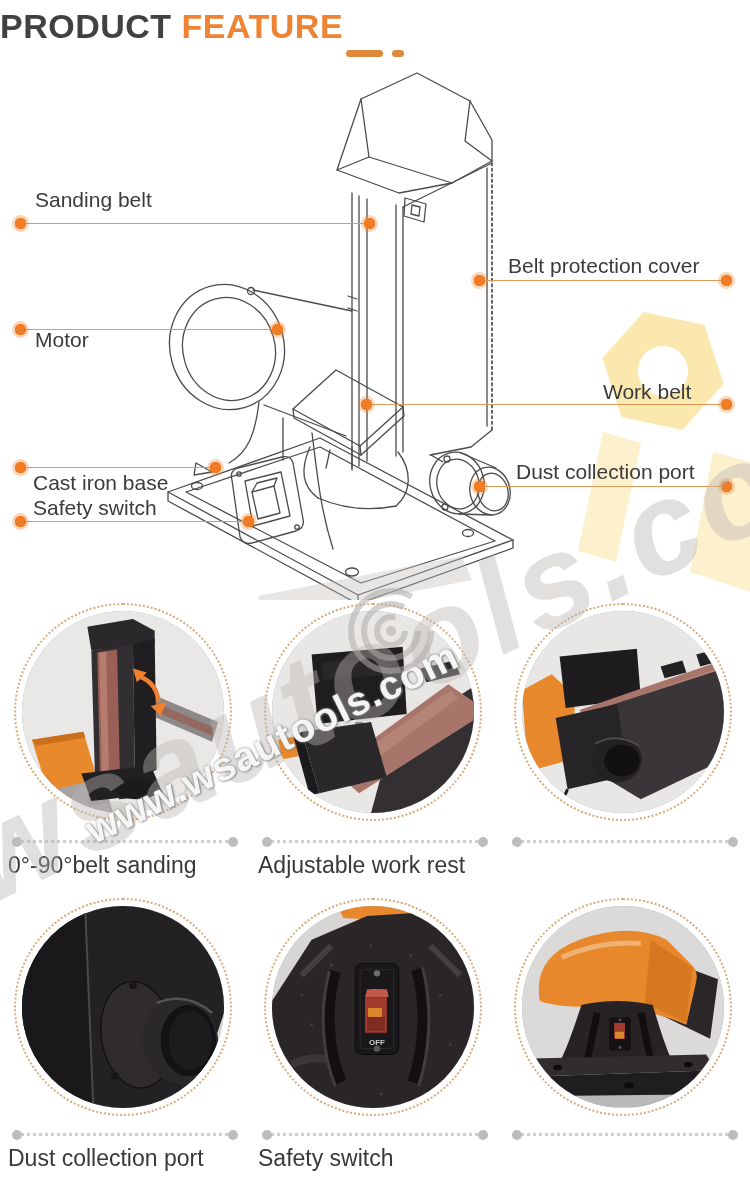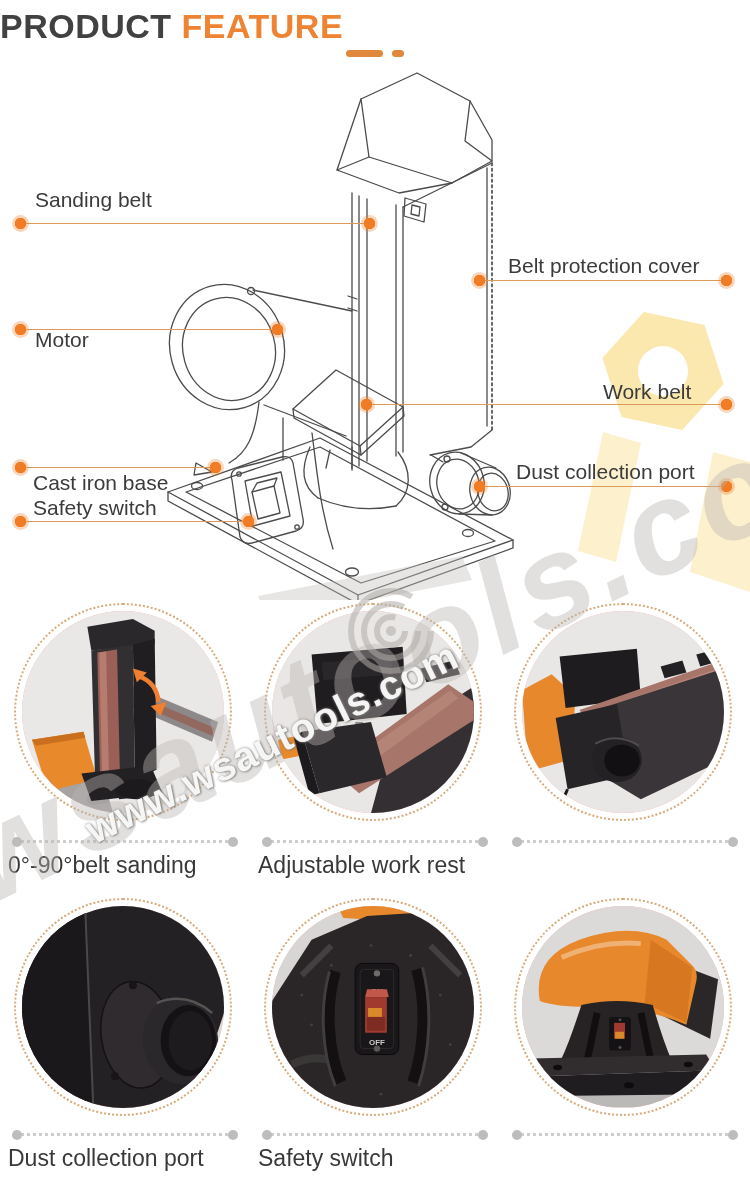--- a/index.html
+++ b/index.html
@@ -30,21 +30,21 @@
   .c6l{left:603px;top:380px;} .c6n{left:366px;top:404px;width:361px;}
   .c7l{left:516px;top:460px;} .c7n{left:479px;top:486px;width:248px;}
   
   .features{position:absolute;top:600px;left:0;width:750px;height:587px;z-index:1;}
   .cell{position:absolute;width:250px;height:297px;}
   .r1c1{left:0;top:0;} .r1c2{left:250px;top:0;} .r1c3{left:500px;top:0;}
   .r2c1{left:0;top:295px;} .r2c2{left:250px;top:295px;} .r2c3{left:500px;top:295px;}
   .ring{position:absolute;left:14px;top:3px;width:218px;height:218px;border-radius:50%;
         border:2px dotted #d7ab7c;box-sizing:border-box;}
   .photo{position:absolute;left:22px;top:11px;width:202px;height:202px;border-radius:50%;
-         overflow:hidden;background:#fca5a5;text-align:center;}
+         overflow:hidden;background:#a3a3a3;text-align:center;}
   .photo svg{display:block;}
   .sep{position:absolute;left:14px;top:240px;width:222px;height:0;border-top:3px dotted #cdcdcd;}
   .sep::before,.sep::after{content:"";position:absolute;top:-6px;width:10px;height:10px;
        border-radius:50%;background:#bdbdbd;}
   .sep::before{left:-2px;} .sep::after{right:-2px;}
   .caption{position:absolute;top:252px;left:8px;width:100%;text-align:left;
            font-size:23px;font-weight:500;color:#393939;white-space:nowrap;}
   .r2c1 .sep,.r2c2 .sep,.r2c3 .sep{top:238px;}
   .r2c1 .caption,.r2c2 .caption,.r2c3 .caption{top:250px;}
   

